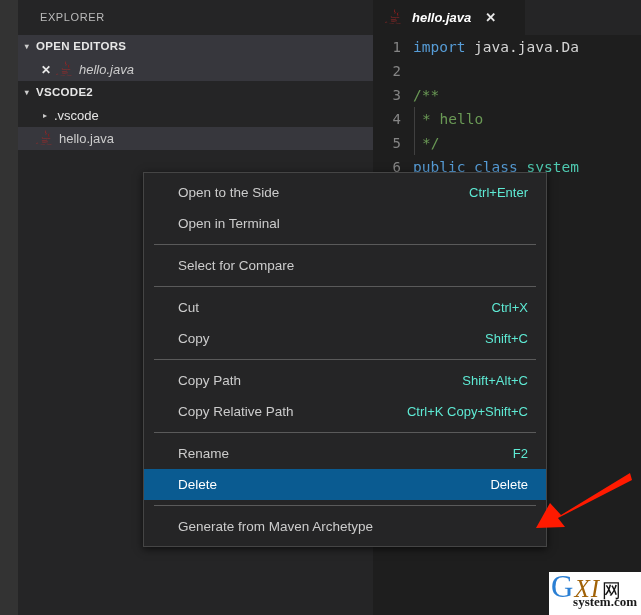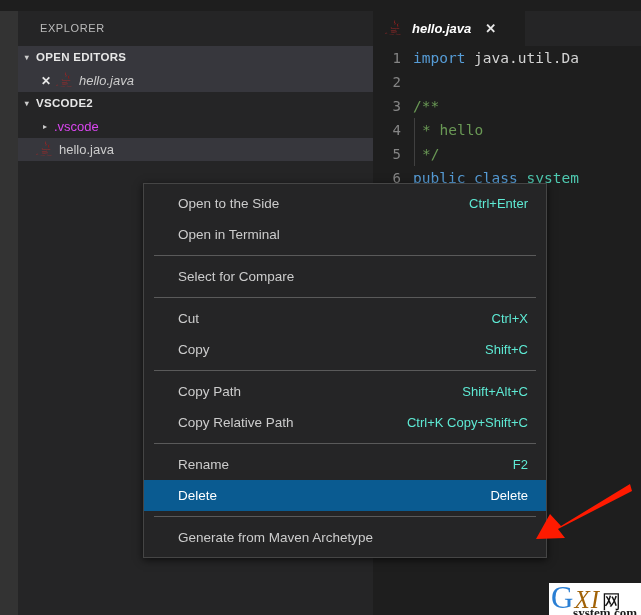--- a/index.html
+++ b/index.html
@@ -12,21 +12,20 @@
     height: 615px;
     overflow: hidden;
     font-family: "Liberation Sans", sans-serif;
     -webkit-font-smoothing: antialiased;
   }
   #app {
     position: relative;
     width: 641px;
     height: 475px;
     background: #1e1e1e;
-    margin-top: 11px;
   }
 
   
   .activity-bar {
     position: absolute;
     left: 0; top: 0;
     width: 18px;
     height: 615px;
     background: #333333;
   }
@@ -97,21 +96,21 @@
     font-style: normal;
   }
   .indent {
     flex: 0 0 18px;
     width: 18px;
   }
   .file-label { white-space: nowrap; }
   .folder-row {
     padding-left: 0px;
   }
-  .folder-label { font-size: 13px; color: #d946ef; }
+  .folder-label { font-size: 13px; color: #e5e5e5; }
 
   .java-icon {
     flex: 0 0 18px;
     width: 18px;
     height: 18px;
     margin-right: 5px;
     display: inline-block;
     position: relative;
   }
   .java-icon svg { display: block; }
@@ -365,21 +364,21 @@
           </svg>
         </span>
         <span class="tab-label">hello.java</span>
         <span class="tab-close">✕</span>
       </div>
     </div>
 
     <div class="code-area">
       <div class="code-line">
         <span class="ln">1</span>
-        <span class="code-txt"><span class="tok-kw">import</span><span class="tok-plain"> java.util.Da</span></span>
+        <span class="code-txt"><span class="tok-kw">import</span><span class="tok-plain"> java.java.Da</span></span>
       </div>
       <div class="code-line">
         <span class="ln">2</span>
         <span class="code-txt"></span>
       </div>
       <div class="code-line">
         <span class="ln">3</span>
         <span class="code-txt tok-cmt">/**</span>
       </div>
       <div class="code-line">

